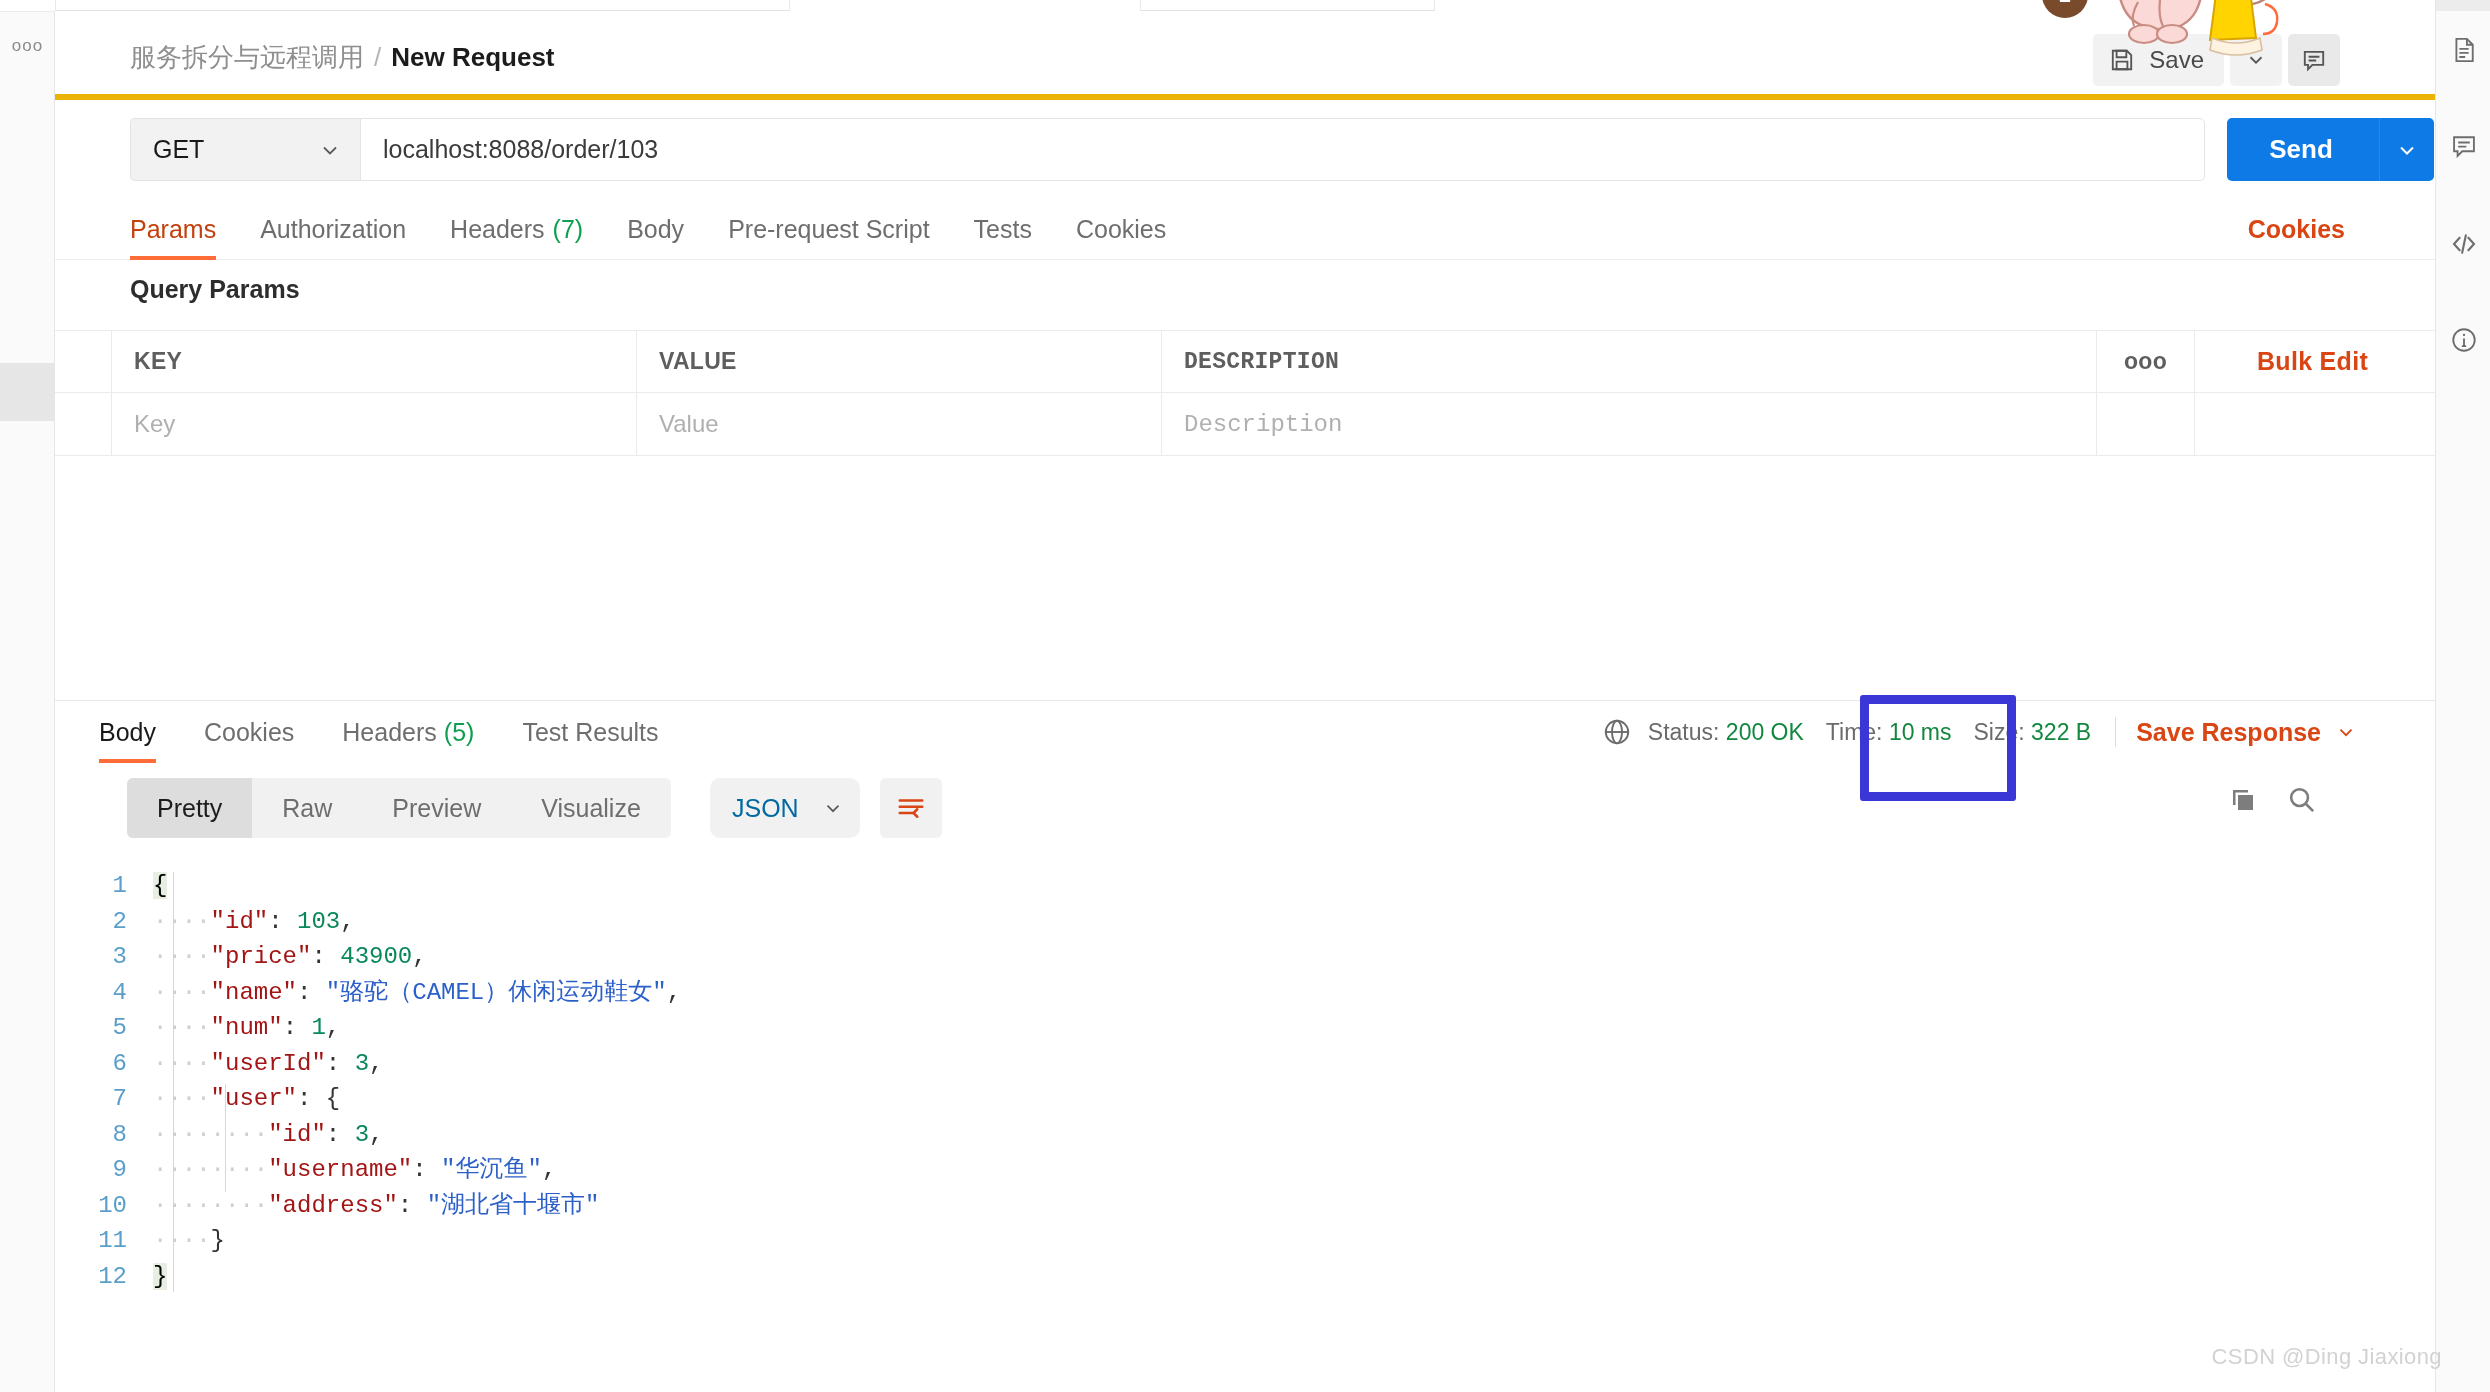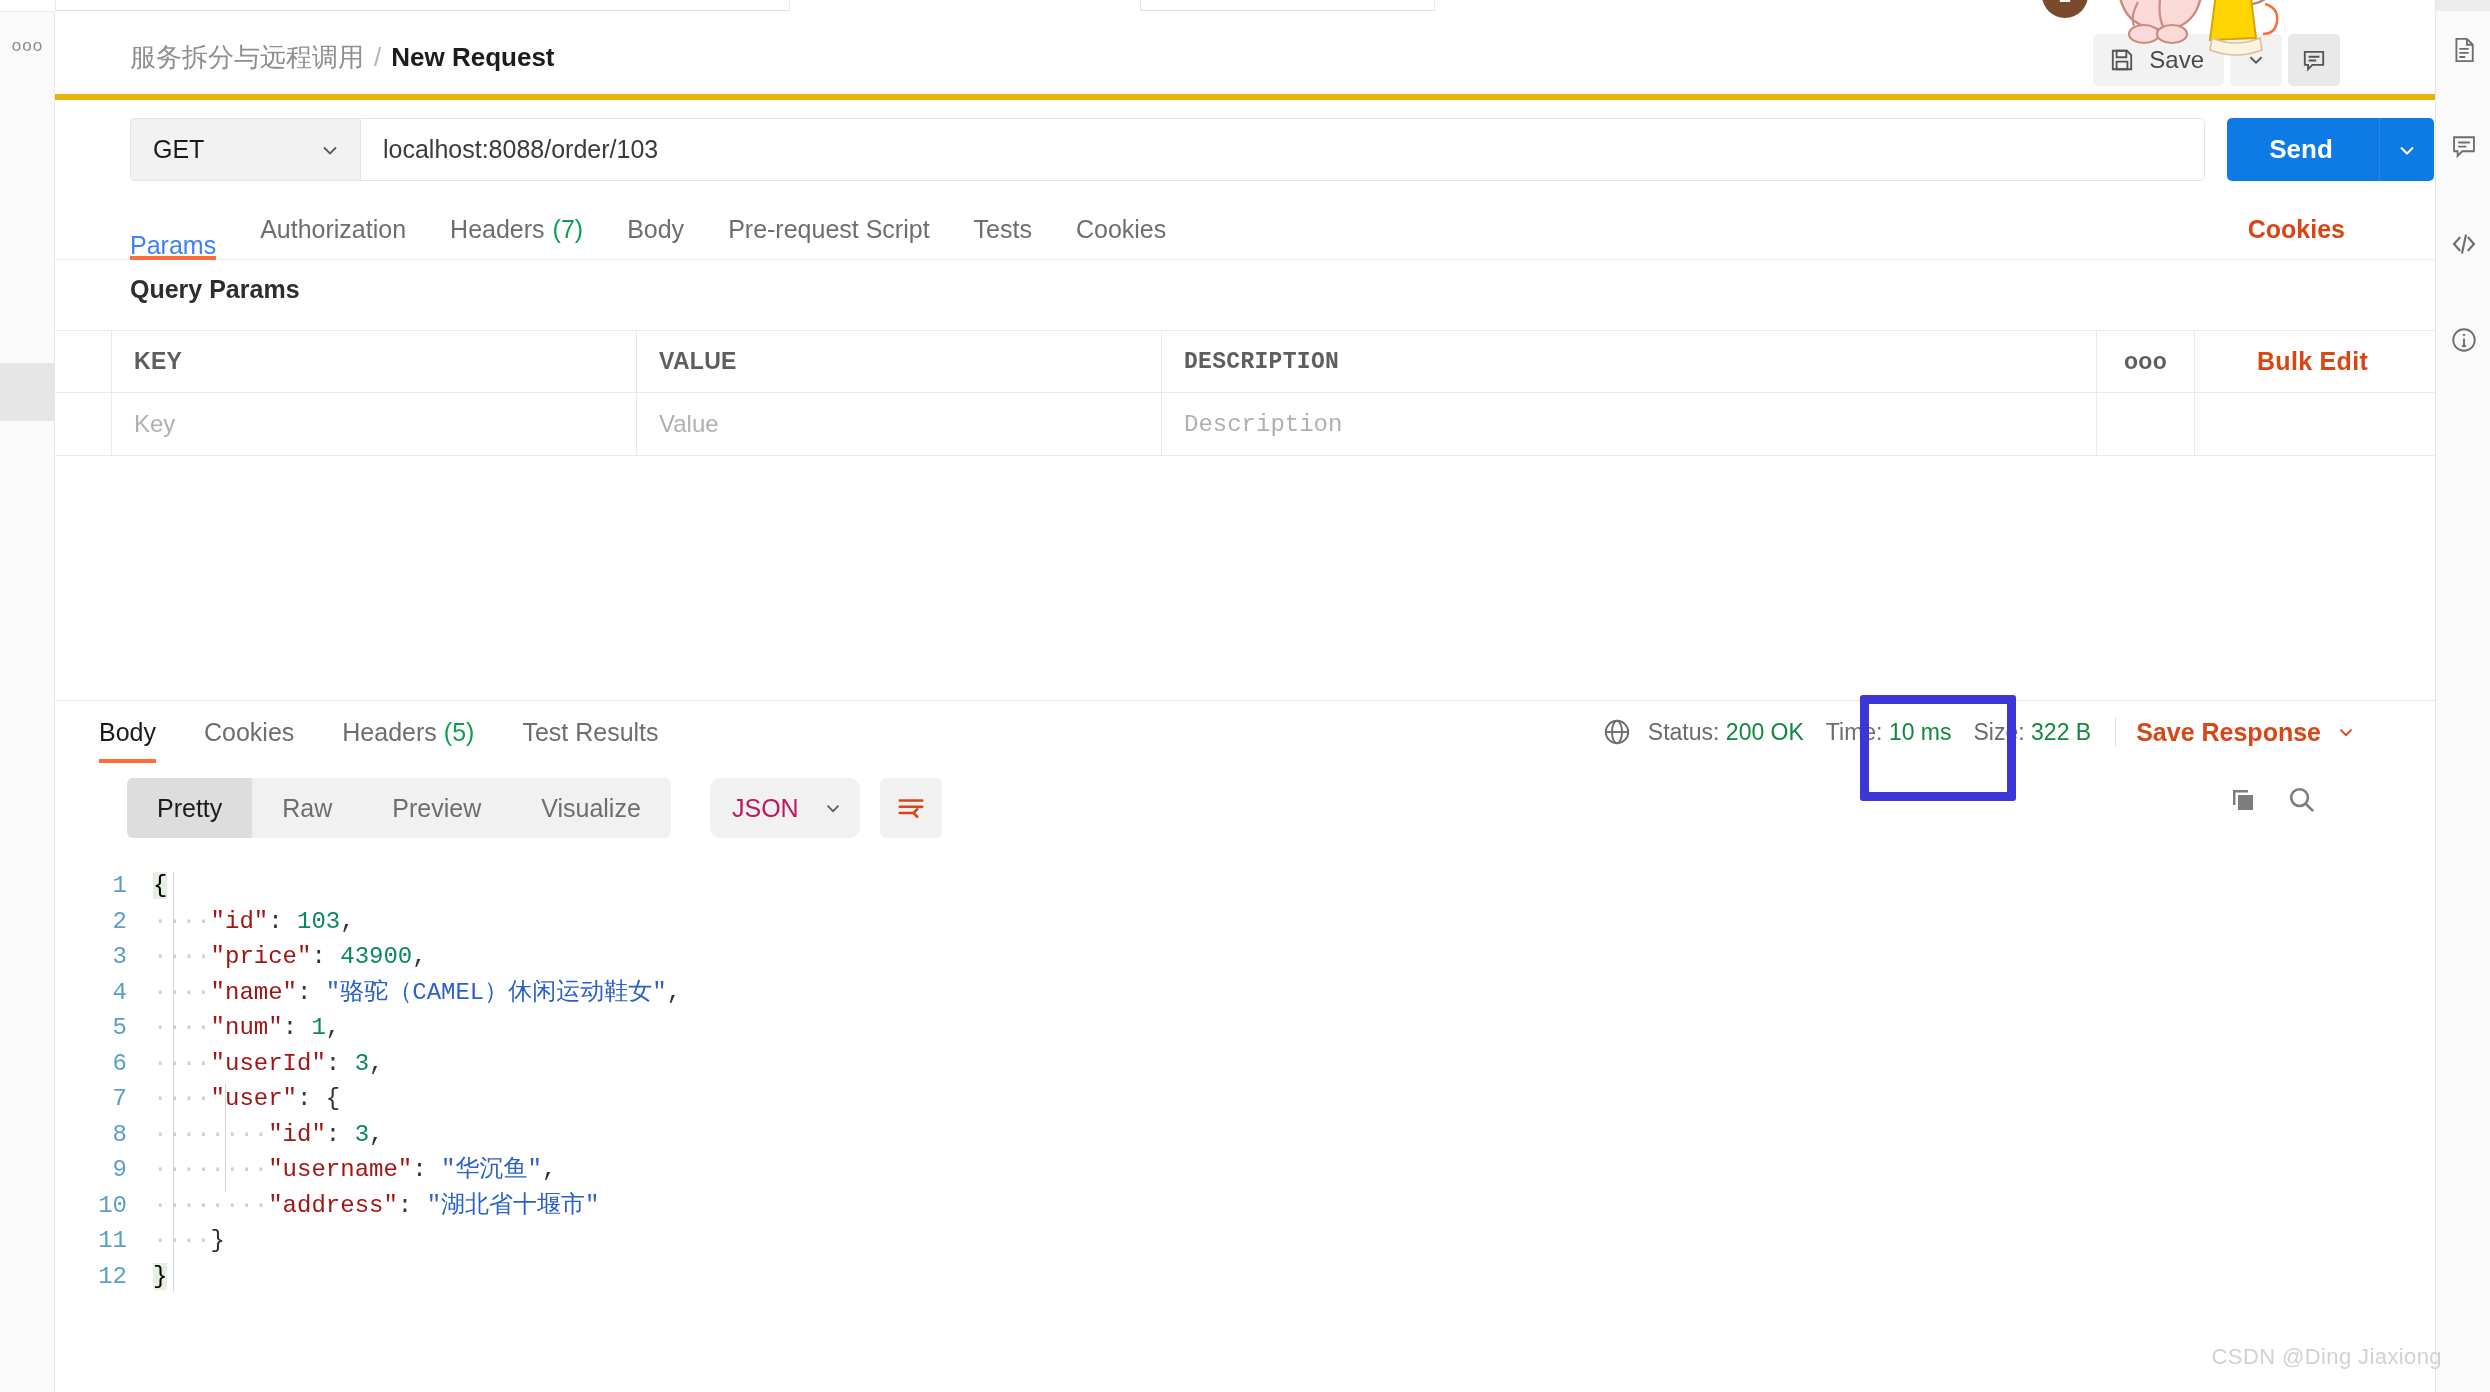--- a/index.html
+++ b/index.html
@@ -97,21 +97,21 @@
   .req-tabs {
     position: absolute; left: 0; top: 198px; width: 2380px; height: 62px;
     border-bottom: 1px solid #ededed; background: #fff;
   }
   .req-tabs-inner { position: absolute; left: 75px; top: 0; display: flex; gap: 0; }
   .rtab {
     position: relative; height: 62px; display: flex; align-items: center;
     padding: 0 22px; font-size: 25px; color: #6e6e6e; cursor: pointer; white-space: nowrap;
   }
   .rtab:first-child { padding-left: 0; }
-  .rtab.active { color: #3b82f6; align-items: flex-end; }
+  .rtab.active { color: #c2410c; }
   .rtab.active::after {
     content: ""; position: absolute; left: 0; right: 22px; bottom: 0;
     height: 4px; background: #ff6c37;
   }
   .rtab:first-child.active::after { left: 0; right: 22px; }
   .rtab .cnt { color: #0c9f4f; margin-left: 8px; }
   .cookies-link {
     position: absolute; right: 90px; top: 0; height: 62px; display: flex; align-items: center;
     color: #d94513; font-size: 25px; font-weight: 700; cursor: pointer;
   }
@@ -180,21 +180,21 @@
   }
   .seg .sgi {
     height: 60px; display: flex; align-items: center; padding: 0 30px;
     font-size: 25px; color: #6e6e6e; cursor: pointer;
   }
   .seg .sgi.active { background: #dddddd; color: #1c1c1c; }
   .fmt-select {
     position: absolute; left: 655px; top: 0; height: 60px; width: 150px;
     background: #f1f1f1; border-radius: 10px; display: flex; align-items: center;
     justify-content: space-between; padding: 0 16px 0 22px; cursor: pointer;
-    font-size: 25px; color: #be185d;
+    font-size: 25px; color: #0369a1;
   }
   .wrap-btn {
     position: absolute; left: 825px; top: 0; width: 62px; height: 60px;
     background: #f1f1f1; border-radius: 6px; display: flex; align-items: center;
     justify-content: center; cursor: pointer;
   }
   .body-right-icons {
     position: absolute; right: 118px; top: 6px; display: flex; align-items: center; gap: 28px;
   }
   .bri { cursor: pointer; display: flex; align-items: center; }

